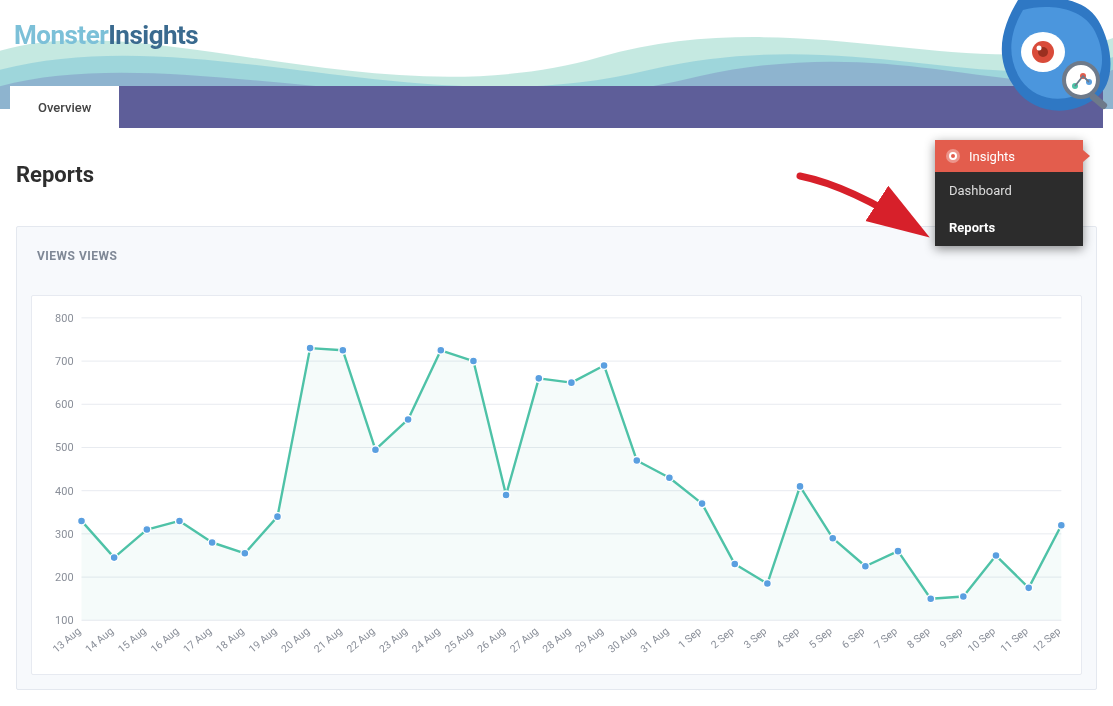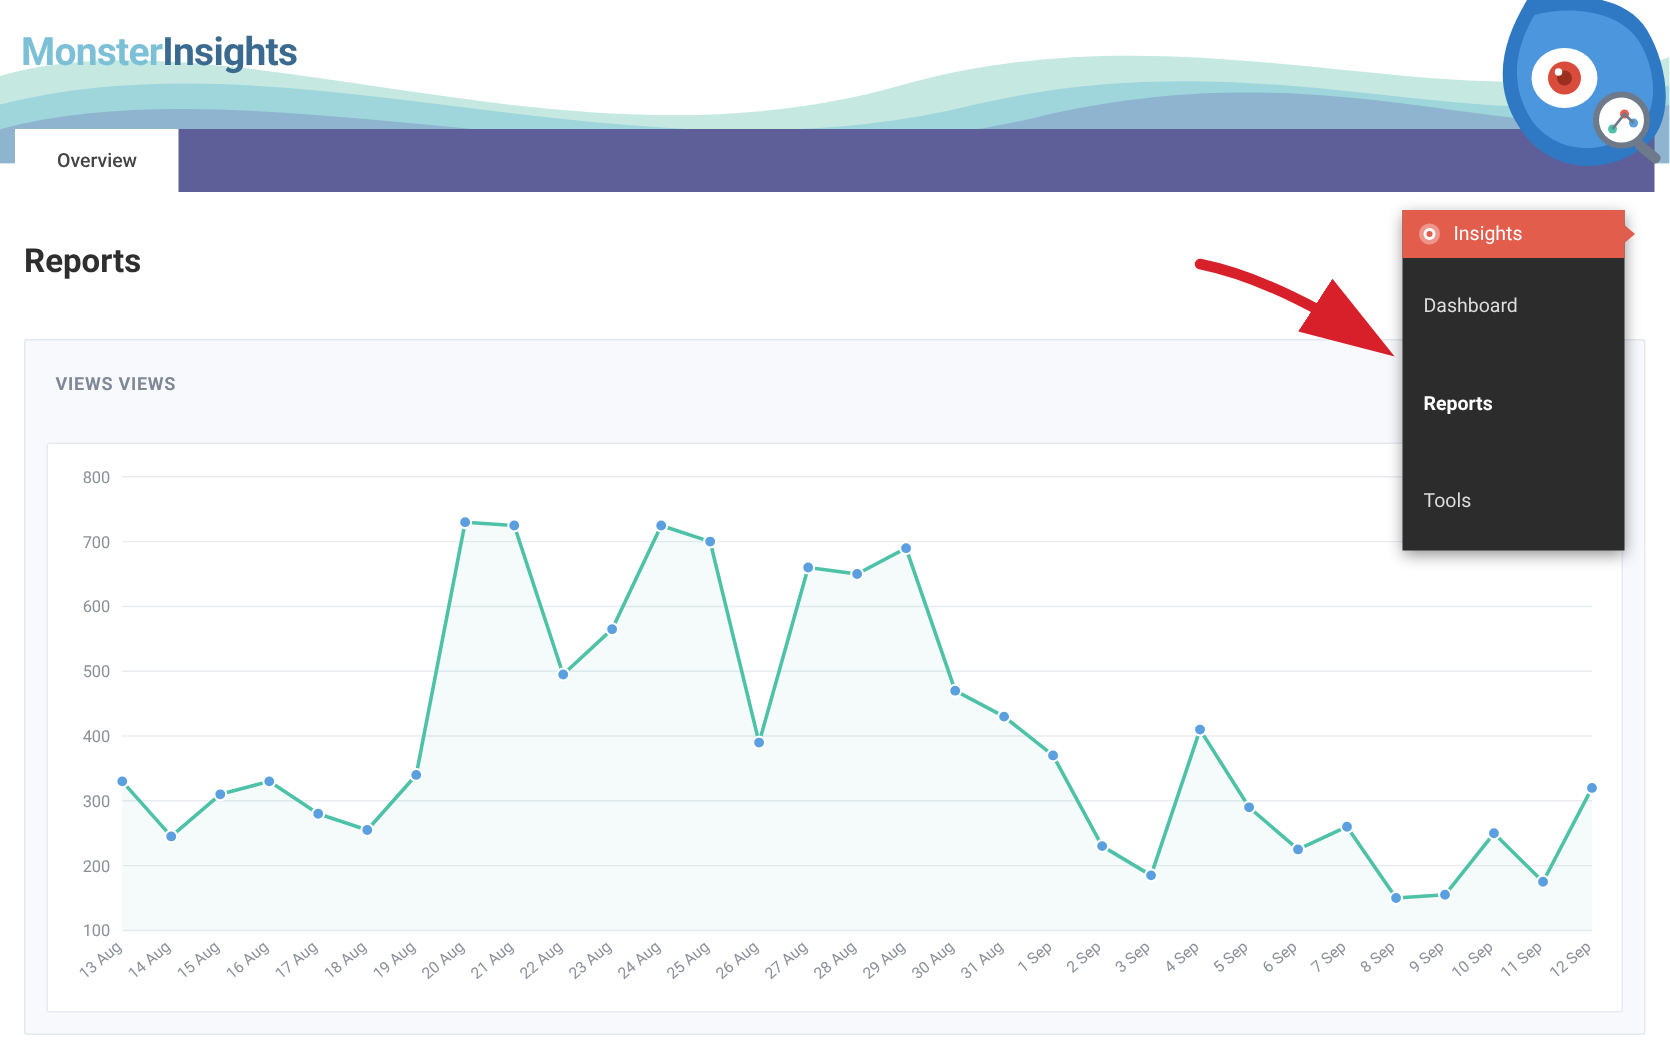--- a/index.html
+++ b/index.html
@@ -174,21 +174,21 @@
     content: '';
     position: absolute;
     right: -7px;
     top: 10px;
     width: 0; height: 0;
     border-top: 6px solid transparent;
     border-bottom: 6px solid transparent;
     border-left: 7px solid #e35d4d;
   }
   .sidemenu-item {
-    padding: 25px 14px;
+    padding: 11px 14px;
     cursor: pointer;
   }
   .sidemenu-item.active {
     color: #fff;
     font-weight: 700;
   }
 
   
   .arrow {
     position: absolute;
@@ -339,14 +339,13 @@
   <div class="sidemenu-header">
     <svg width="16" height="16" viewBox="0 0 16 16">
       <circle cx="8" cy="8" r="7" fill="#fff" opacity="0.35"></circle>
       <circle cx="8" cy="8" r="4" fill="#fff"></circle>
       <circle cx="8" cy="8" r="2" fill="#e35d4d"></circle>
     </svg>
     <span>Insights</span>
   </div>
   <div class="sidemenu-item"><span>Dashboard</span></div>
   <div class="sidemenu-item active"><span>Reports</span></div>
-  <div class="sidemenu-item"><span>Tools</span></div>
 </div>
 
 </body></html>

